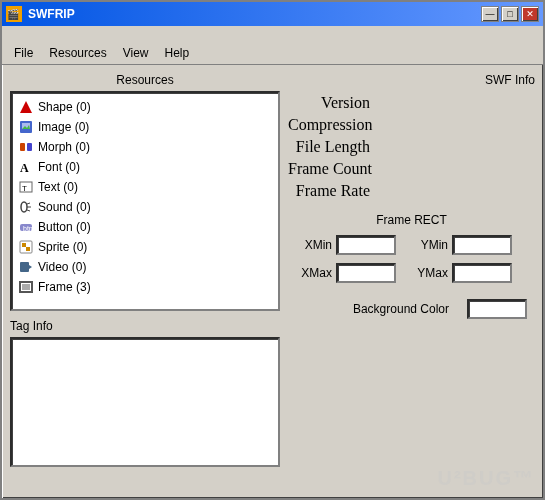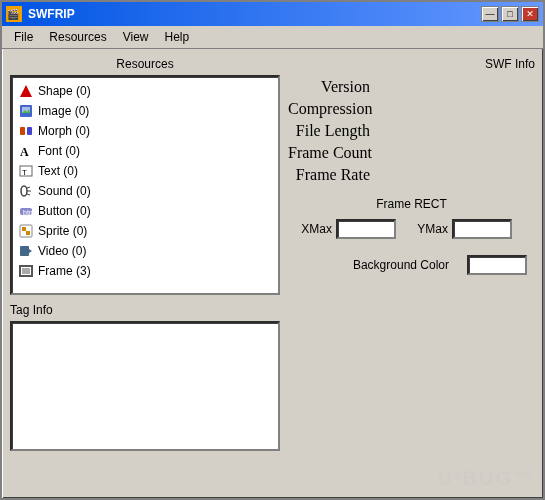--- a/index.html
+++ b/index.html
@@ -87,20 +87,21 @@
       padding: 2px 4px;
       display: flex;
       gap: 0;
       border-bottom: 1px solid #808080;
     }
 
     .menu-item {
       padding: 2px 8px;
       cursor: pointer;
       font-size: 12px;
+      margin-top: 16px;
     }
 
     
     .content {
       flex: 1;
       display: flex;
       flex-direction: row;
       padding: 8px;
       gap: 8px;
     }
@@ -417,20 +418,26 @@
           <span class="info-label">Frame Count</span>
         </div>
         <div class="info-row">
           <span class="info-label">Frame Rate</span>
         </div>
       </div>
 
       <div class="frame-rect-section">
         <div class="frame-rect-title">Frame RECT</div>
 
+        <div style="display:flex; align-items:center; gap:4px; padding:2px 4px; margin-bottom:4px;">
+          <span style="min-width:40px; text-align:right; font-size:12px;">XMin</span>
+          <input class="rect-input" type="text" value="" style="">
+          <span style="min-width:40px; text-align:right; font-size:12px; margin-left:8px;">YMin</span>
+          <input class="rect-input" type="text" value="" style="">
+        </div>
 
         <div style="display:flex; align-items:center; gap:4px; padding:2px 4px; margin-bottom:4px;">
           <span style="min-width:40px; text-align:right; font-size:12px;">XMax</span>
           <input class="rect-input" type="text" value="" style="">
           <span style="min-width:40px; text-align:right; font-size:12px; margin-left:8px;">YMax</span>
           <input class="rect-input" type="text" value="" style="">
         </div>
       </div>
 
       <div class="bg-color-row">

